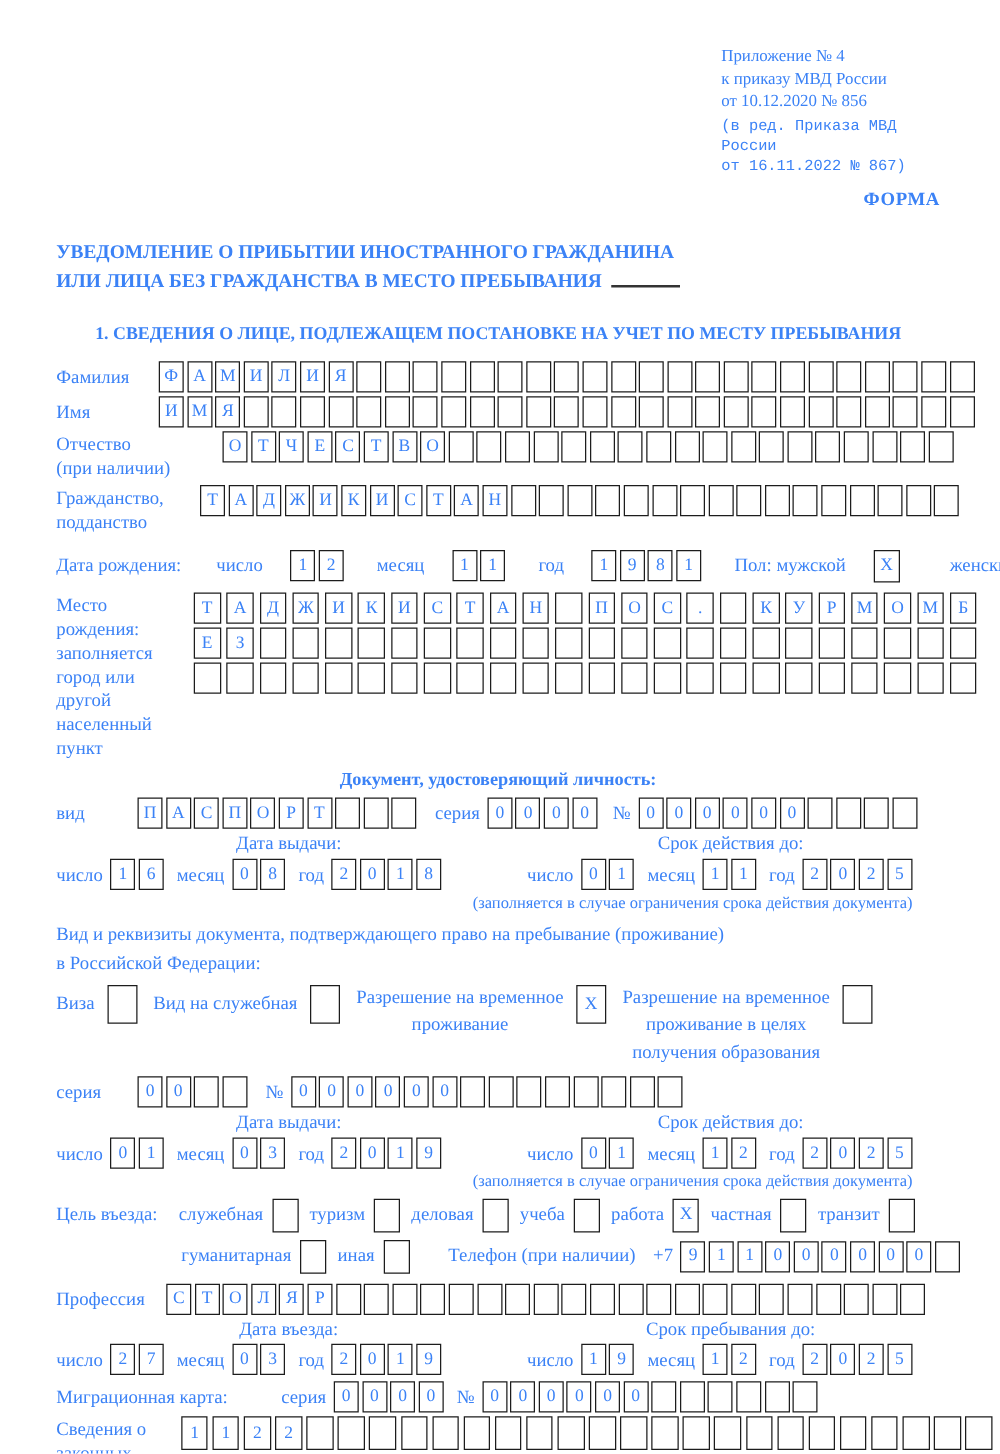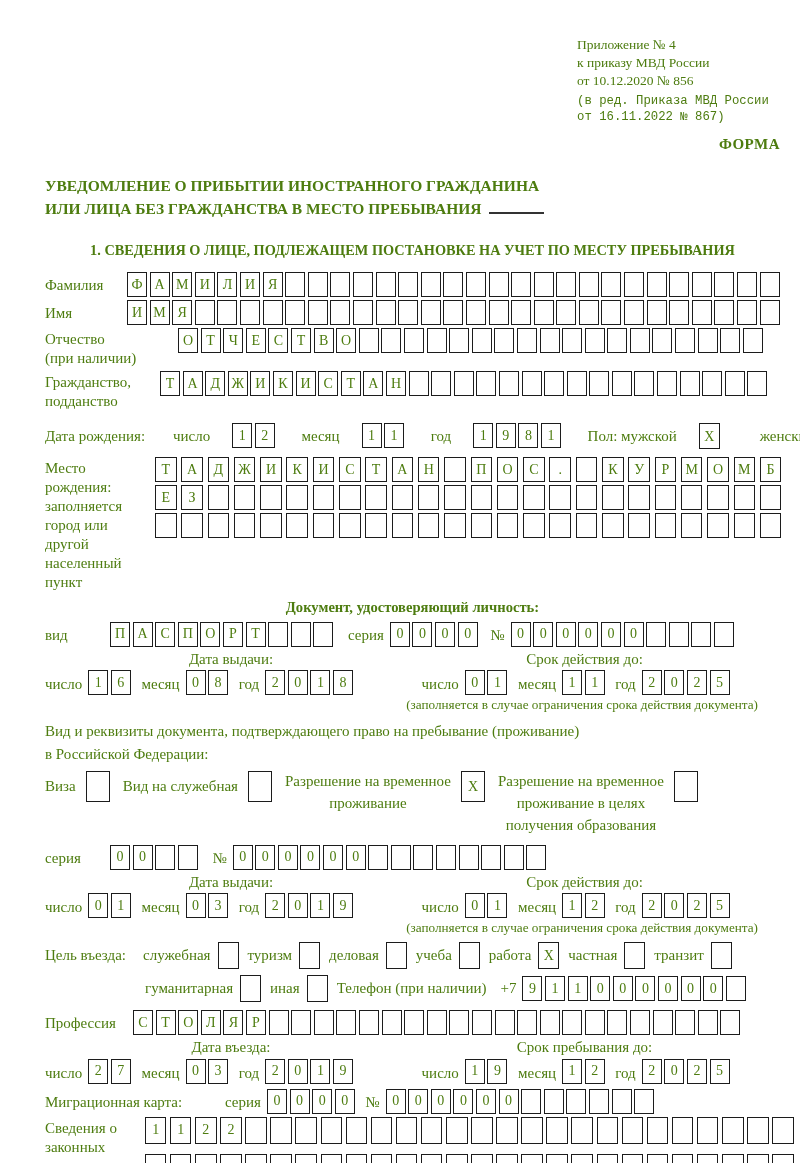--- a/index.html
+++ b/index.html
@@ -1,21 +1,21 @@
 <!DOCTYPE html>
 <html lang="ru"><head>
 <meta charset="utf-8">
 <style>
   html,body{margin:0;padding:0;background:#fff;}
   .page{
     width:800px;height:1163px;box-sizing:border-box;overflow:hidden;
-    background:#fff;color:#4d7c0f;
+    background:#fff;color:#3b82f6;
     font-family:"Liberation Serif","DejaVu Serif",serif;
     font-size:15px;line-height:1.25;
-    padding:36px 20px 10px 45px;position:relative;
+    padding:36px 48px 10px 45px;position:relative;
   }
   
   .hdr{margin-left:532px;font-size:13.5px;line-height:1.34;}
   .hdr-small{font-size:12.3px;margin-top:4px;line-height:1.3;font-family:Liberation Mono, monospace;}
   .forma{margin-top:9px;text-align:right;font-weight:bold;font-size:15px;letter-spacing:.5px;}
   
   .title{margin-top:20px;text-align:left;font-weight:bold;font-size:15.5px;line-height:1.5;}
   .blank{display:inline-block;width:55px;border-bottom:2px solid #333;height:.95em;margin-left:8px;}
   .sec{margin-top:22px;margin-bottom:12px;text-align:center;font-weight:bold;font-size:14.3px;}
   
@@ -73,21 +73,21 @@
   .opt-pair{display:flex;align-items:flex-start;margin-right:13px;}
   .opt-lbl{margin-right:10px;padding-top:6px;white-space:nowrap;}
   .opt-lbl-multi{text-align:center;margin-right:10px;line-height:1.45;}
   
   .opts{display:flex;align-items:center;flex-wrap:nowrap;}
   .opt{display:flex;align-items:center;margin-right:9px;}
   .opt-lbl2{margin-right:7px;white-space:nowrap;}
   .purpose-row{margin-top:4px;}
   .purpose-row .lbl{flex:0 0 98px;}
   .purpose-row2{padding-left:100px;margin:6px 0 8px;display:flex;align-items:center;}
-  .purpose-row2 .phone-lbl{margin-right:14px;white-space:nowrap;}
+  .purpose-row2 .phone-lbl{margin-left:22px;margin-right:14px;white-space:nowrap;}
   .purpose-row2 .plus7{margin-right:6px;font-size:15px;}
 </style>
 </head>
 <body>
 
 <div class="page">
 
   <div class="hdr">
     <div>Приложение № 4</div>
     <div>к приказу МВД России</div>

